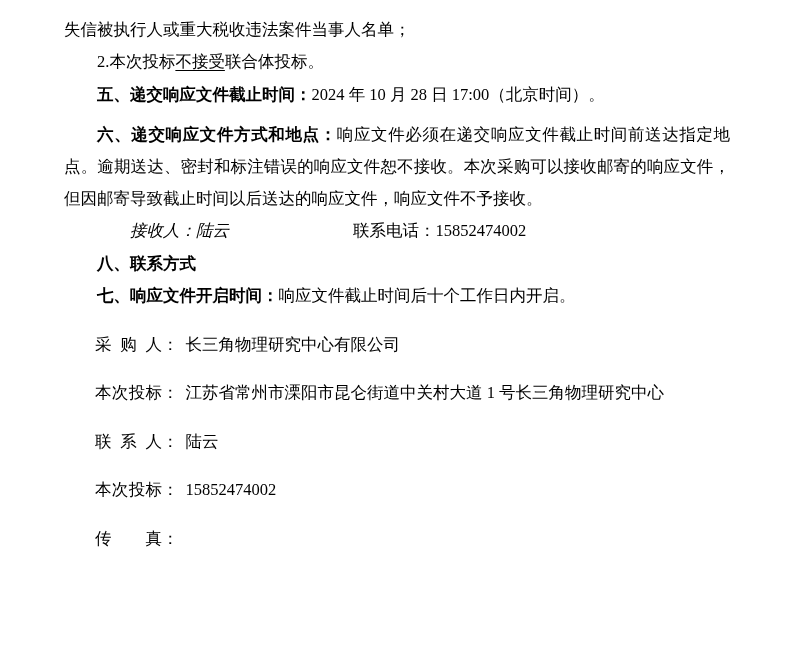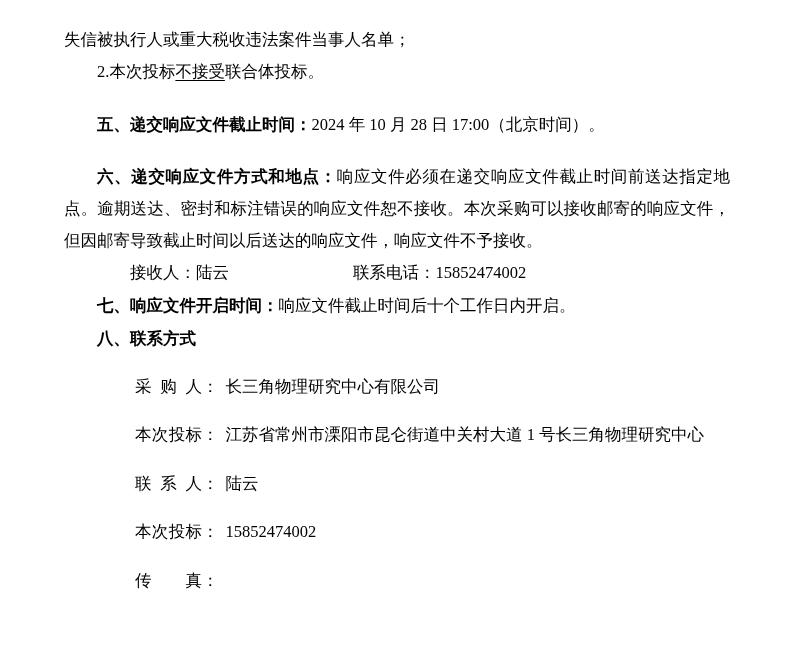--- a/index.html
+++ b/index.html
@@ -1,60 +1,60 @@
 <!DOCTYPE html>
 <html><head>
 <meta charset="utf-8">
 <style>
   html,body{margin:0;padding:0;}
   body{
     width:787px;height:651px;background:#ffffff;color:#000000;
     font-family:"Liberation Serif","DejaVu Serif",serif;
     font-size:16.5px;overflow:hidden;
   }
-  .page{padding:24px 57px 0 64px;box-sizing:border-box;width:787px;height:651px;}
+  .page{padding:14px 57px 0 64px;box-sizing:border-box;width:787px;height:651px;}
   .line{line-height:32px;margin:0;}
   .indent{text-indent:2em;}
   .just{text-align:justify;}
   .h{
     font-weight:bold;
     font-family:"Liberation Sans","DejaVu Sans",sans-serif;
   }
   .u{text-decoration:underline;text-underline-offset:3px;margin-top:20px;}
-  .mt20{margin-top:20px;}
-  .mt7{margin-top:19px;}
-  .contact-row{margin-left:71px;line-height:32px;}
+  .mt20{}
+  .mt7{margin-top:7px;}
+  .contact-row{margin-left:31px;line-height:32px;}
   .c-label{
     display:inline-block;width:67px;
     text-align:justify;text-align-last:justify;
     vertical-align:bottom;white-space:nowrap;
   }
   .c-colon{display:inline-block;}
   .c-value{margin-left:7px;}
-  .seg-left{display:inline-block;width:256px;}
+  .seg-left{display:inline-block;width:256px;font-style:italic;}
 </style>
 </head>
 <body>
 
 <div class="page">
 
   <p class="line">失信被执行人或重大税收违法案件当事人名单；</p>
 
   <p class="line indent"><span>2.本次投标</span><span class="u">不接受</span><span>联合体投标。</span></p>
 
   <p class="line indent mt20"><span class="h">五、递交响应文件截止时间：</span><span>2024 年 10 月 28 日 17:00（北京时间）。</span></p>
 
   <p class="line indent just mt7"><span class="h">六、递交响应文件方式和地点：</span><span>响应文件必须在递交响应文件截止时间前送达指定地点。逾期送达、密封和标注错误的响应文件恕不接收。本次采购可以接收邮寄的响应文件，但因邮寄导致截止时间以后送达的响应文件，响应文件不予接收。</span></p>
 
 
   <p class="line indent"><span class="seg-left"><span>接收人：</span><span>陆云</span></span><span>联系电话：</span><span>15852474002</span></p>
 
+  <p class="line indent h">八、联系方式</p>
+
   <p class="line indent"><span class="h">七、响应文件开启时间：</span><span>响应文件截止时间后十个工作日内开启。</span></p>
-
-  <p class="line indent h">八、联系方式</p>
 
   <p class="contact-row"><span class="c-label">采购人</span><span class="c-colon">：</span><span class="c-value">长三角物理研究中心有限公司</span></p>
 
   <p class="contact-row"><span class="c-label">本次投标</span><span class="c-colon">：</span><span class="c-value">江苏省常州市溧阳市昆仑街道中关村大道 1 号长三角物理研究中心</span></p>
 
 
   <p class="contact-row"><span class="c-label">联系人</span><span class="c-colon">：</span><span class="c-value">陆云</span></p>
 
   <p class="contact-row"><span class="c-label">本次投标</span><span class="c-colon">：</span><span class="c-value">15852474002</span></p>
 

